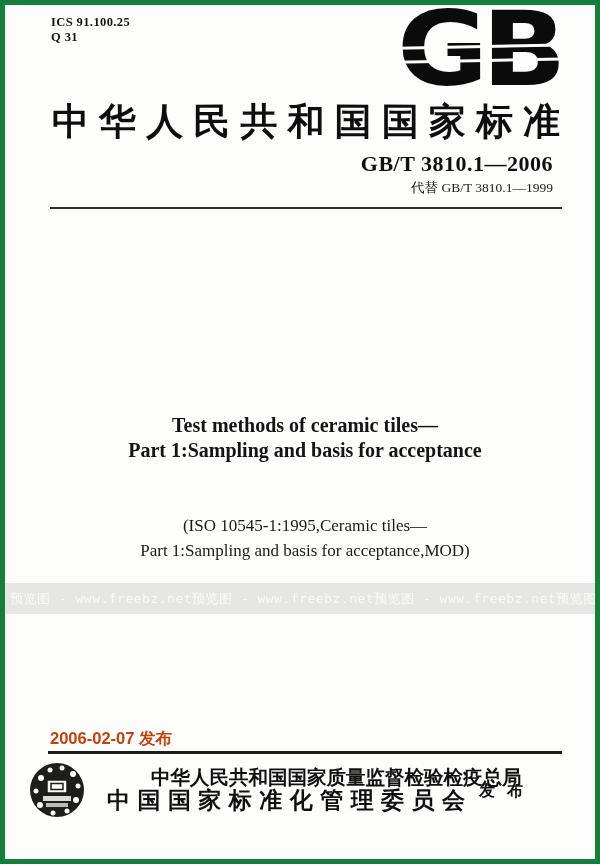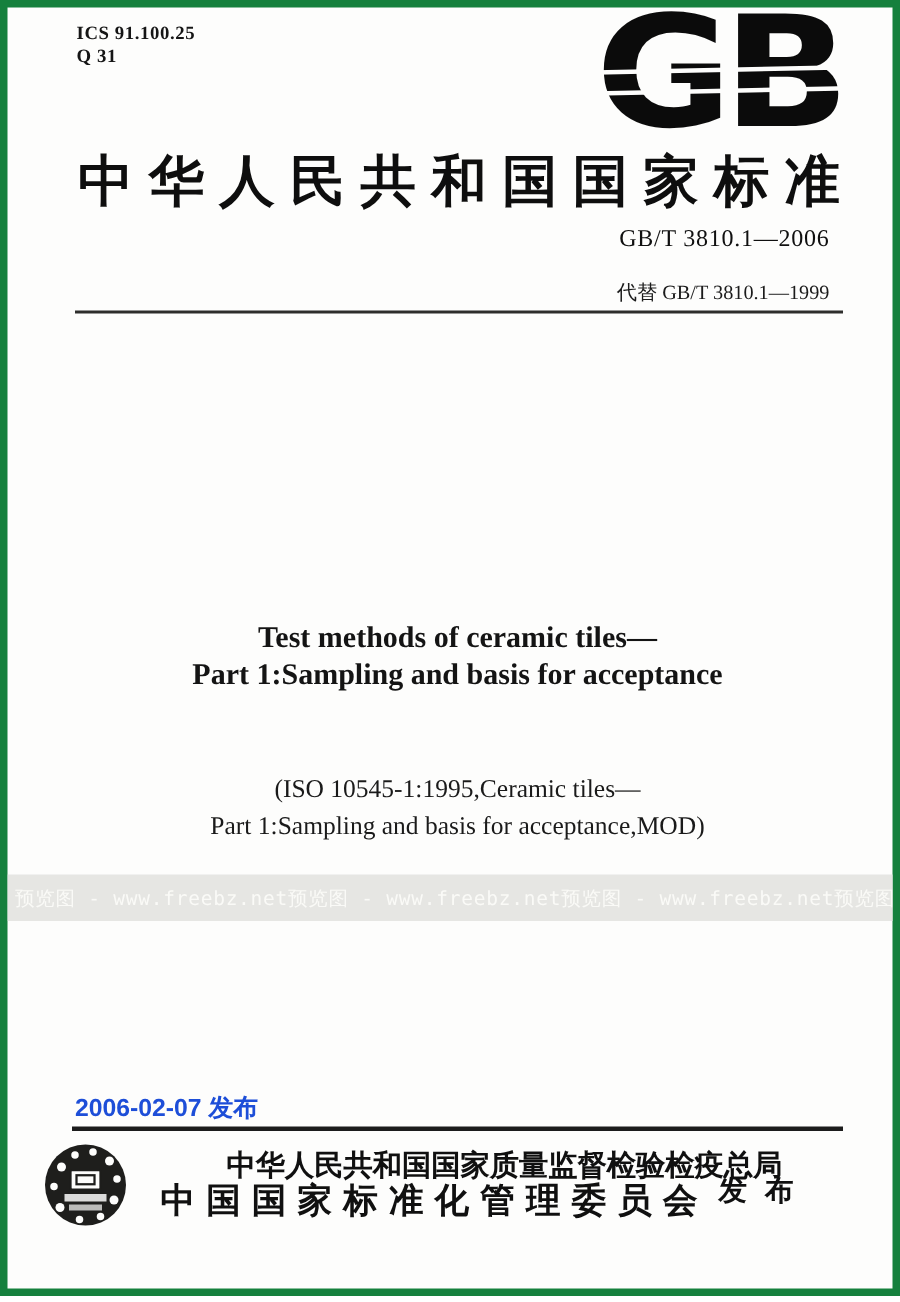--- a/index.html
+++ b/index.html
@@ -55,25 +55,25 @@
     text-align: justify; text-align-last: justify;
     font-family: "Liberation Serif", serif;
     white-space: nowrap;
   }
 
   
   .std-number {
     position: absolute; right: 42px; top: 146px; text-align: right;
   }
   .std-number .num {
-    font-size: 16px; font-weight: normal; letter-spacing: 0.5px;
+    font-size: 22px; font-weight: bold; letter-spacing: 0.5px;
     font-family: "Liberation Serif", serif; color: #101010;
   }
   .std-number .replaces {
-    margin-top: 17px; font-size: 13.5px; color: #1b1b1b;
+    margin-top: 2px; font-size: 13.5px; color: #1b1b1b;
   }
 
   .rule-top {
     position: absolute; left: 45px; top: 202px; width: 512px; height: 2px;
     background: #2e2e2c;
   }
 
   
   .title-cn {
     position: absolute; left: 0; top: 318px; width: 600px;
@@ -110,21 +110,21 @@
     font-family: "DejaVu Sans Mono", monospace;
     font-size: 13px; color: #fafaf7; letter-spacing: 0.5px;
     flex: 0 0 auto;
   }
 
   
   .dates-row {
     position: absolute; left: 45px; top: 723px; width: 512px;
     display: flex; justify-content: space-between;
     font-family: "Liberation Sans", sans-serif;
-    font-weight: bold; font-size: 16.5px; color: #1d4ed8;
+    font-weight: bold; font-size: 16.5px; color: #c2410c;
   }
   .rule-bottom {
     position: absolute; left: 43px; top: 746px; width: 514px; height: 2.5px;
     background: #1c1c1c;
   }
 
   
   .seal {
     position: absolute; left: 24px; top: 755px;
   }
@@ -136,21 +136,21 @@
   .issuer .i1 {
     font-size: 19.5px; line-height: 22px; white-space: nowrap; padding-left: 44px;
   }
   .issuer .i2 {
     font-size: 23px; line-height: 22px; margin-top: 1px;
     text-align: justify; text-align-last: justify;
   }
   .publish-label {
     position: absolute; left: 474px; top: 776px;
     font-family: "Liberation Sans", sans-serif;
-    font-weight: bold; font-size: 19px; letter-spacing: 12px;
+    font-weight: bold; font-size: 16px; letter-spacing: 12px;
     white-space: nowrap; color: #101010;
   }
 </style>
 </head>
 <body>
 
 <div class="page">
 
   <div class="ics-block">
     <div>ICS 91.100.25</div>

